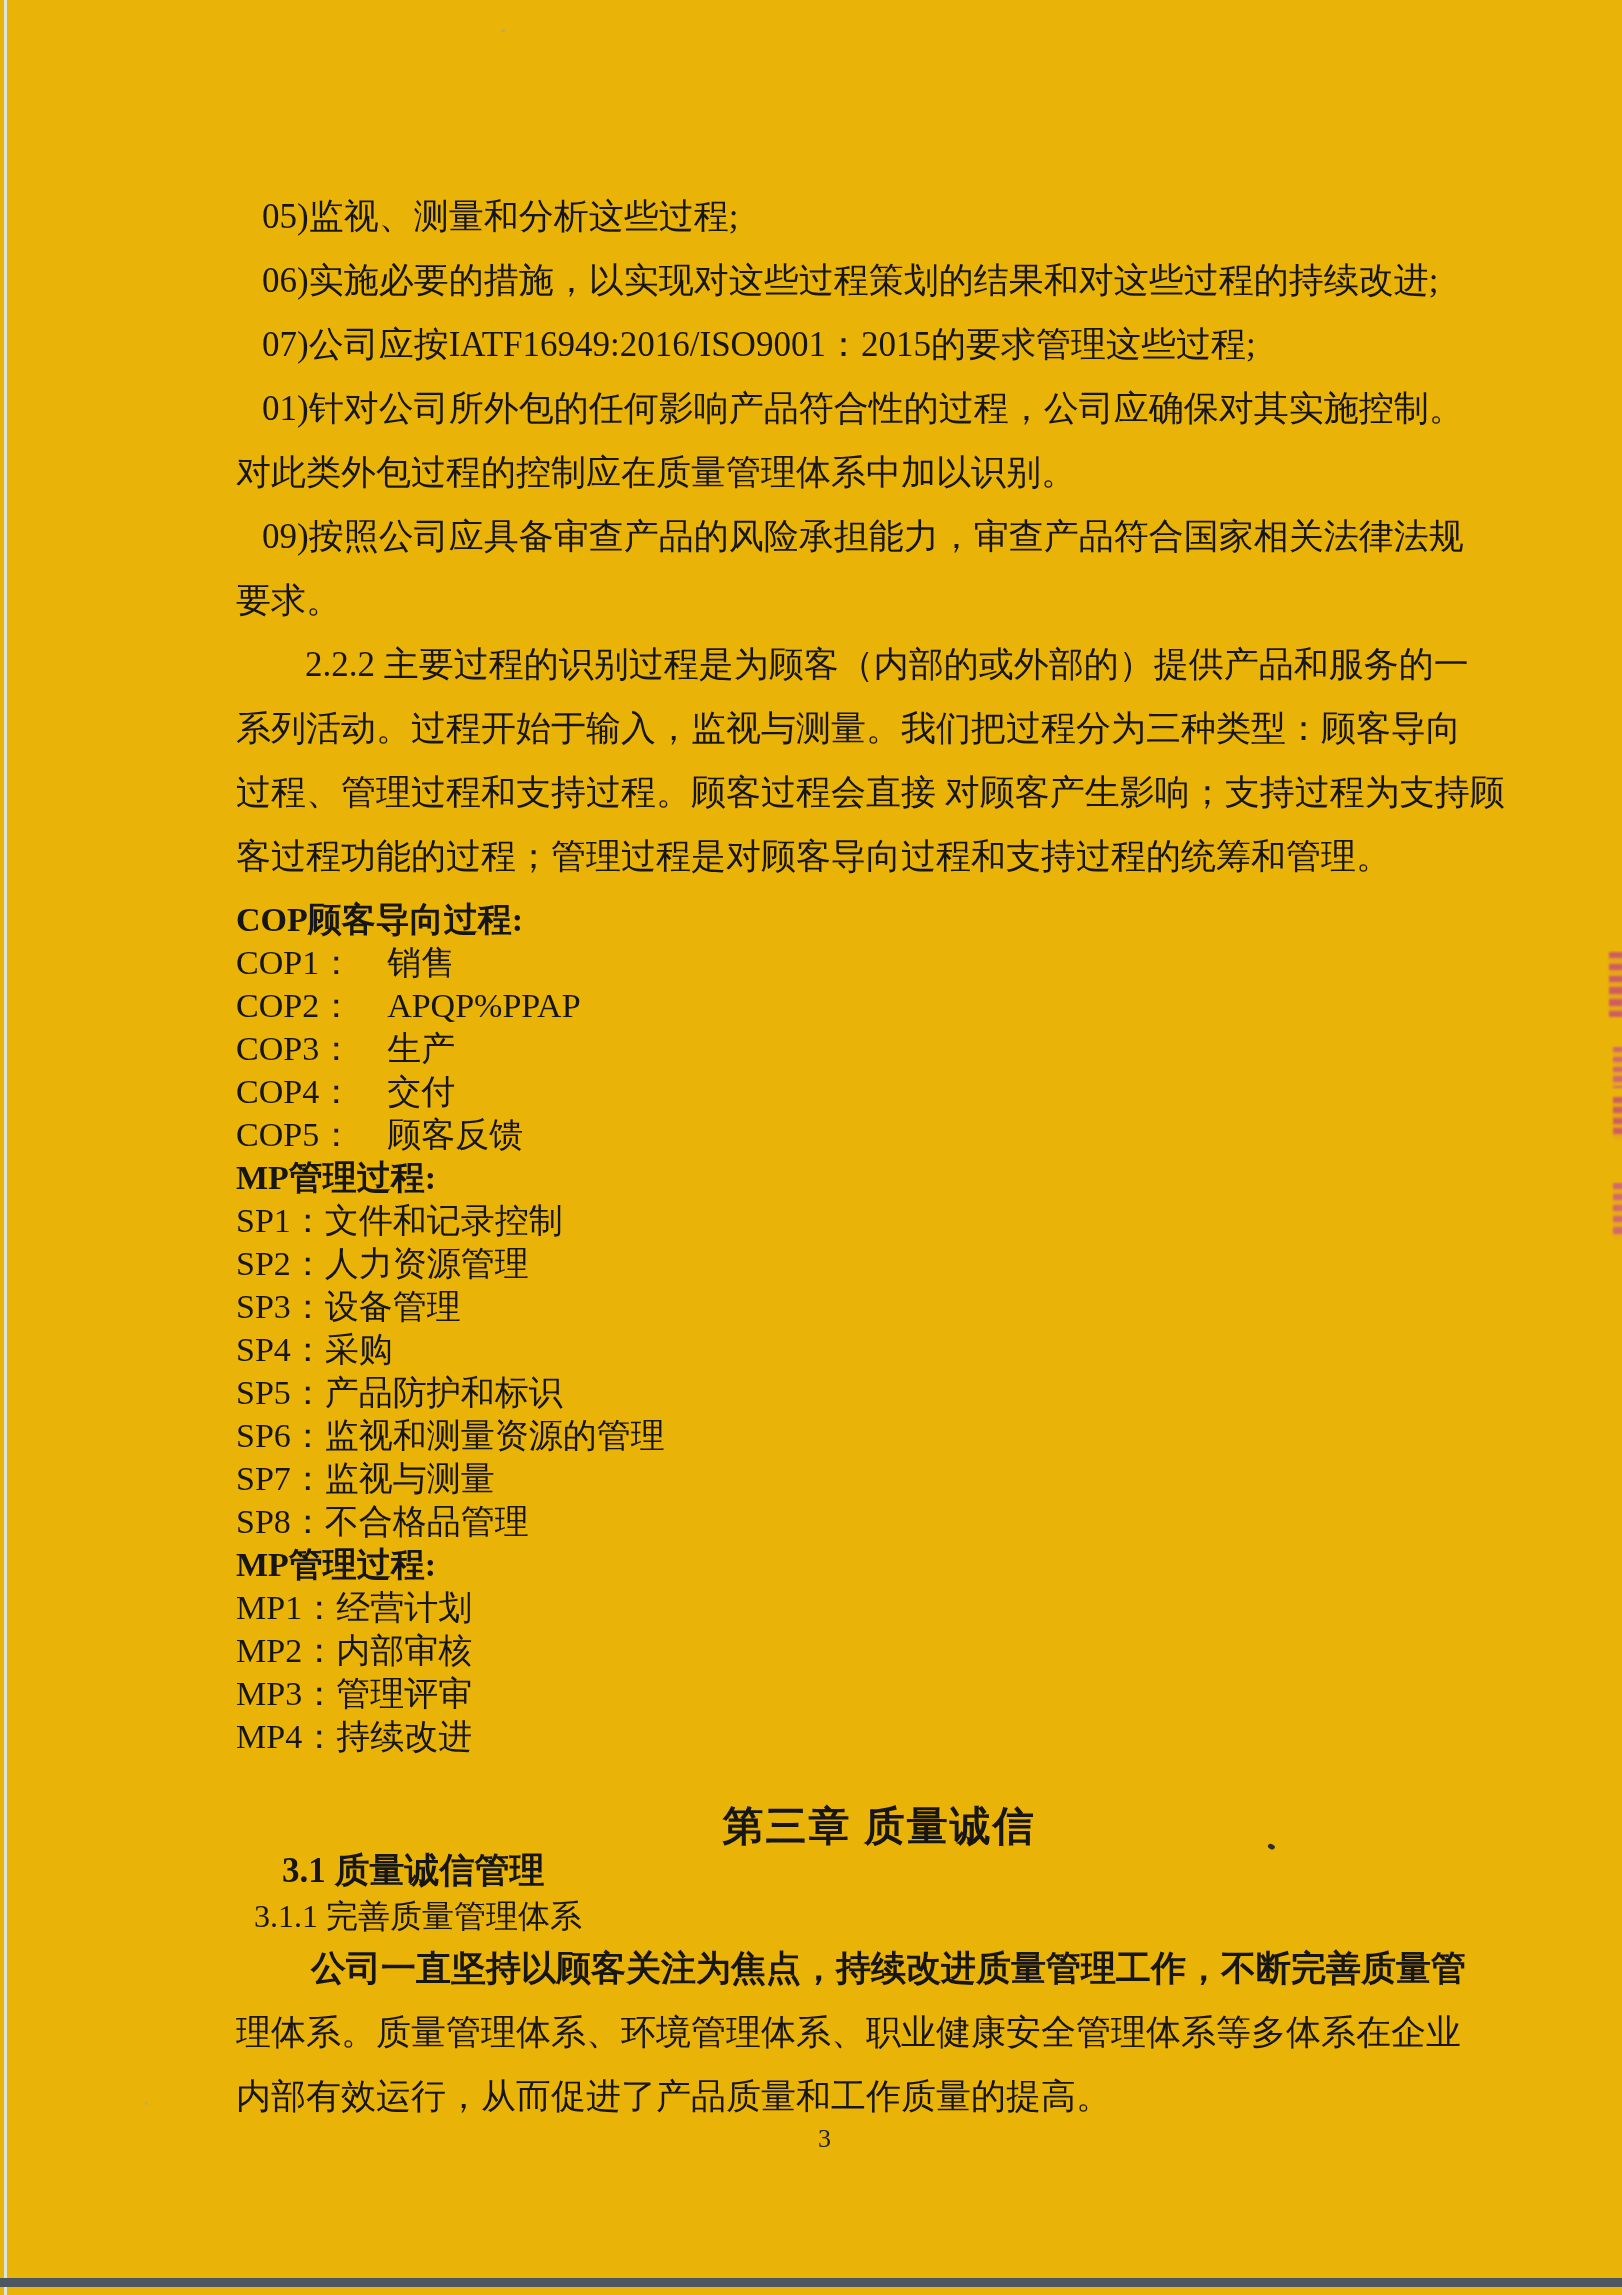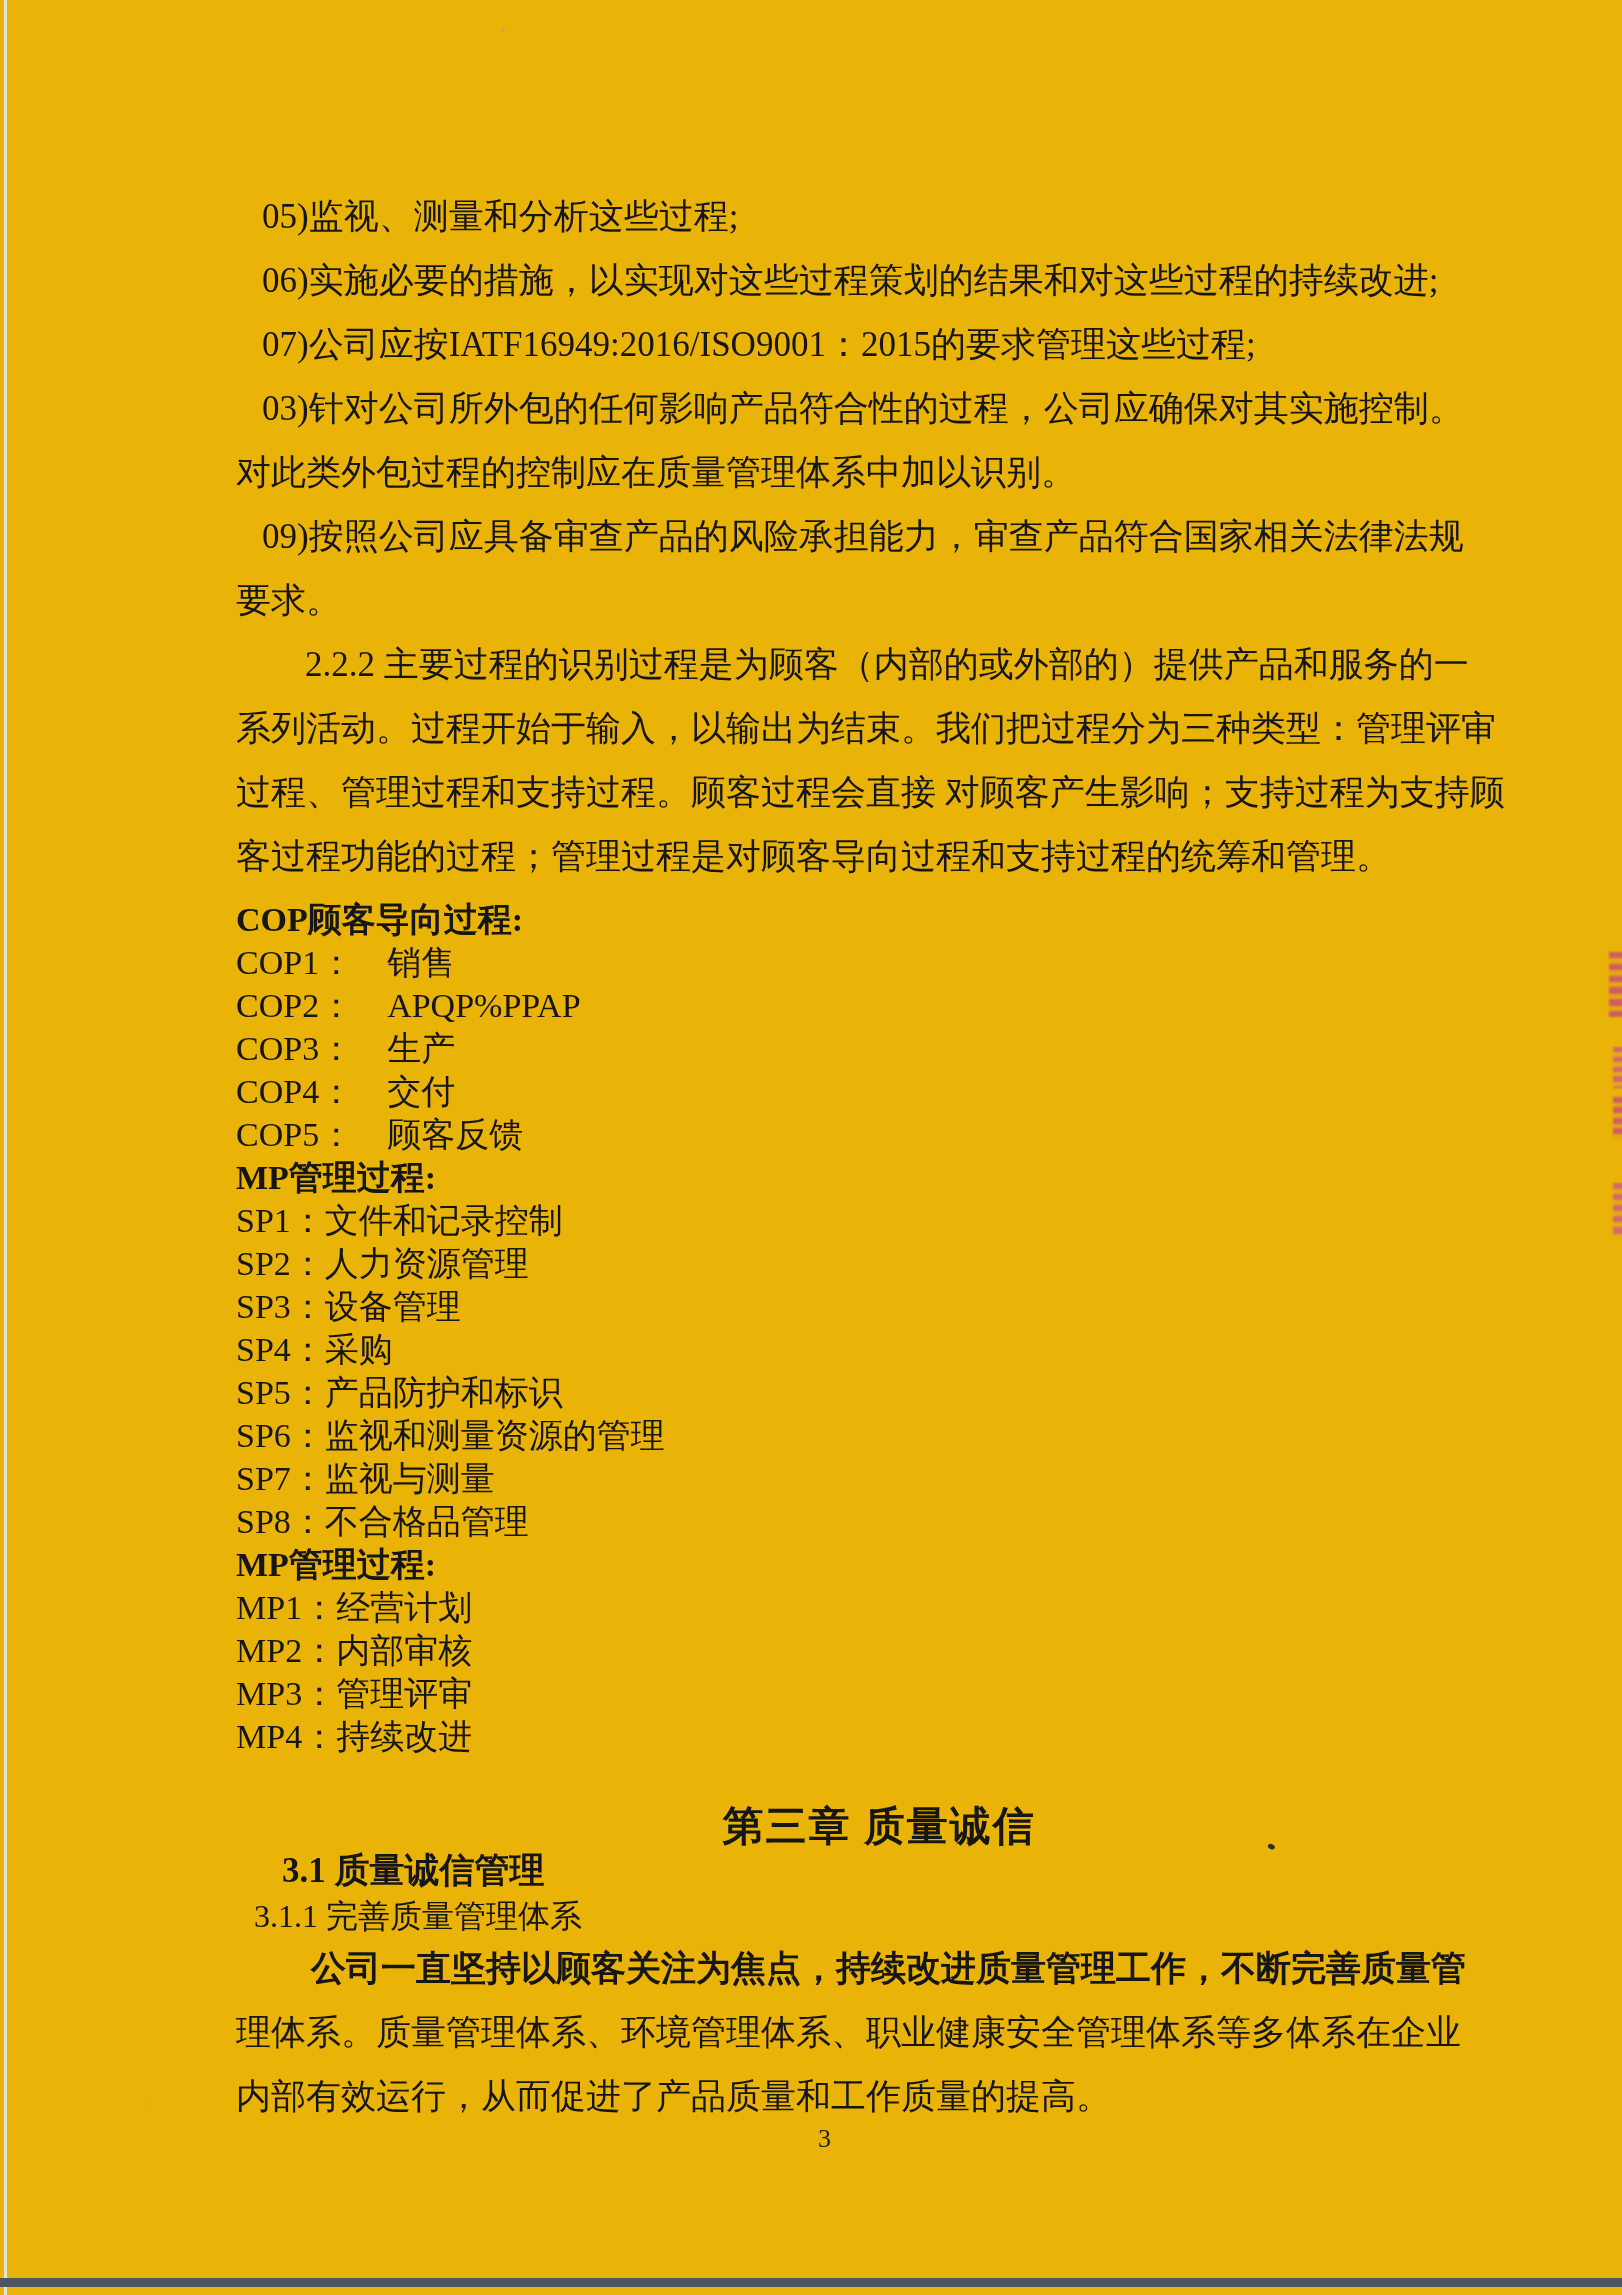--- a/index.html
+++ b/index.html
@@ -59,26 +59,26 @@
   <div class="stamp stamp-c"></div>
   <div class="stamp stamp-d"></div>
   <div class="speck speck-1"></div>
   <div class="speck speck-2"></div>
   <div class="speck speck-3"></div>
 
   <div class="block-a">
     <div class="bl ind-num">05)监视、测量和分析这些过程;</div>
     <div class="bl ind-num">06)实施必要的措施，以实现对这些过程策划的结果和对这些过程的持续改进;</div>
     <div class="bl ind-num">07)公司应按IATF16949:2016/ISO9001：2015的要求管理这些过程;</div>
-    <div class="bl ind-num">03)针对公司所外包的任何影响产品符合性的过程，公司应确保对其实施控制。</div>
+    <div class="bl ind-num">01)针对公司所外包的任何影响产品符合性的过程，公司应确保对其实施控制。</div>
     <div class="bl">对此类外包过程的控制应在质量管理体系中加以识别。</div>
     <div class="bl ind-num">09)按照公司应具备审查产品的风险承担能力，审查产品符合国家相关法律法规</div>
     <div class="bl">要求。</div>
     <div class="bl ind-para">2.2.2 主要过程的识别过程是为顾客（内部的或外部的）提供产品和服务的一</div>
-    <div class="bl">系列活动。过程开始于输入，以输出为结束。我们把过程分为三种类型：管理评审</div>
+    <div class="bl">系列活动。过程开始于输入，监视与测量。我们把过程分为三种类型：顾客导向</div>
     <div class="bl">过程、管理过程和支持过程。顾客过程会直接 对顾客产生影响；支持过程为支持顾</div>
     <div class="bl">客过程功能的过程；管理过程是对顾客导向过程和支持过程的统筹和管理。</div>
   </div>
 
   <div class="block-b">
     <div class="lline list-heading">COP顾客导向过程:</div>
     <div>
         <div class="lline">COP1：　销售</div>
         <div class="lline">COP2：　APQP%PPAP</div>
         <div class="lline">COP3：　生产</div>

